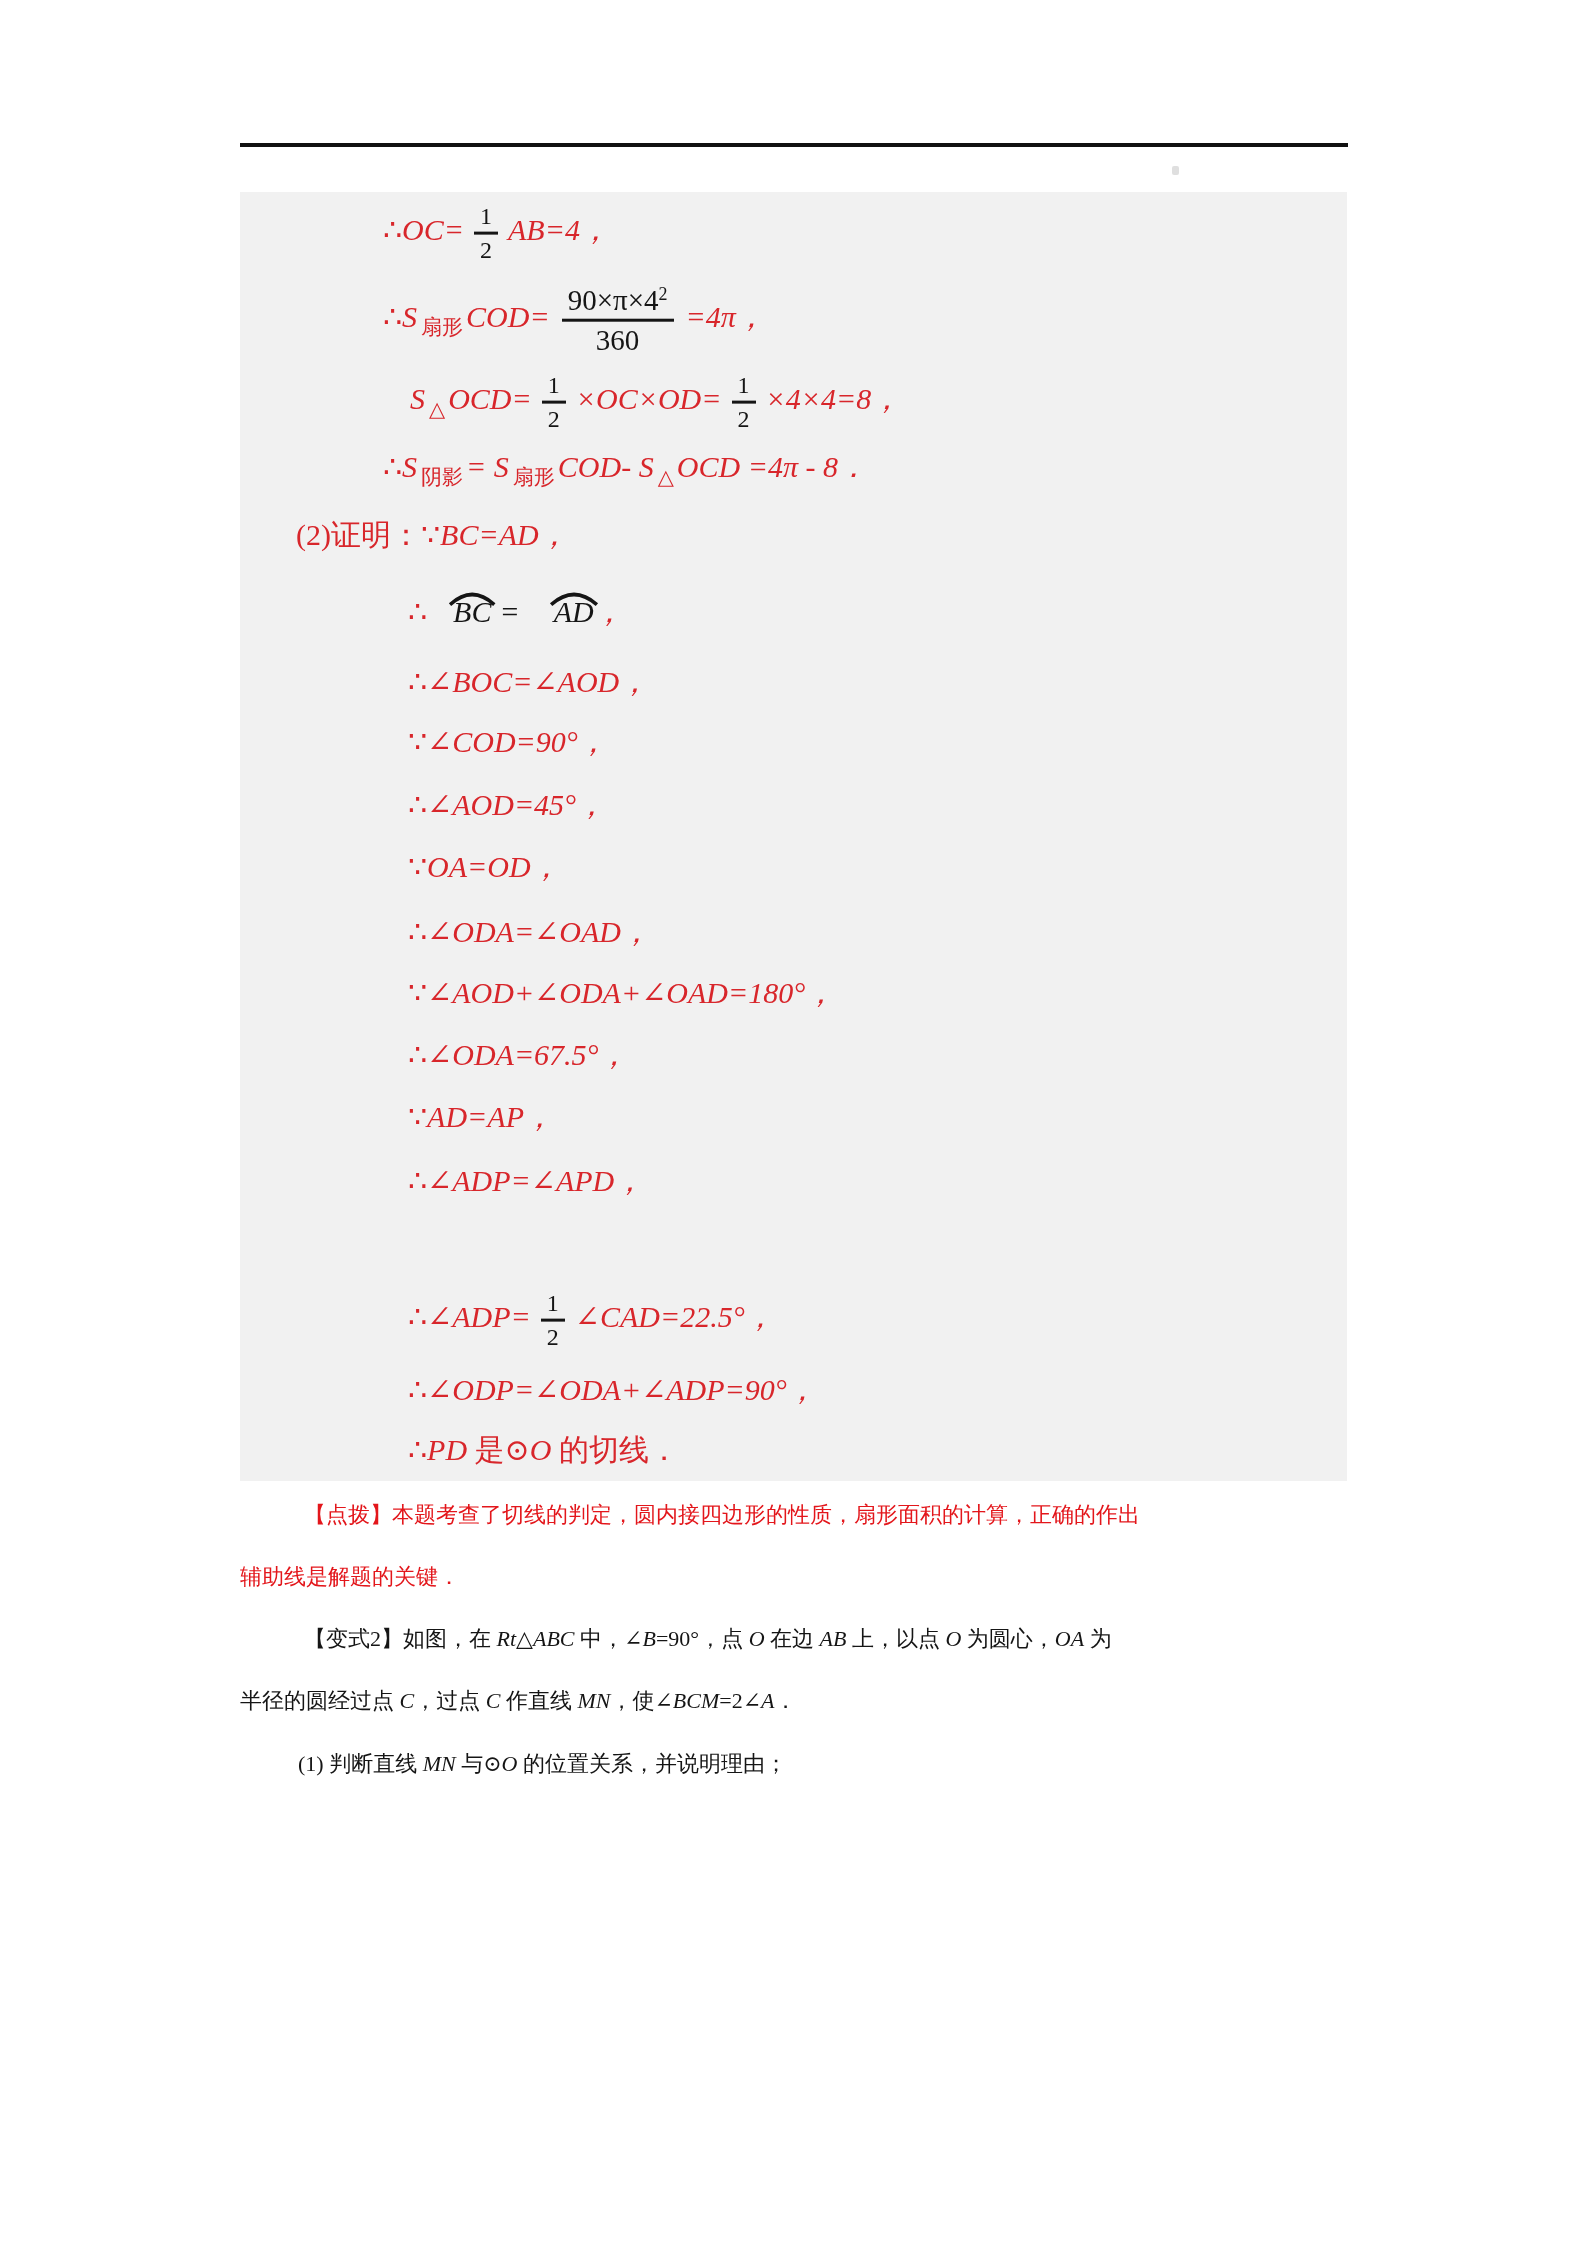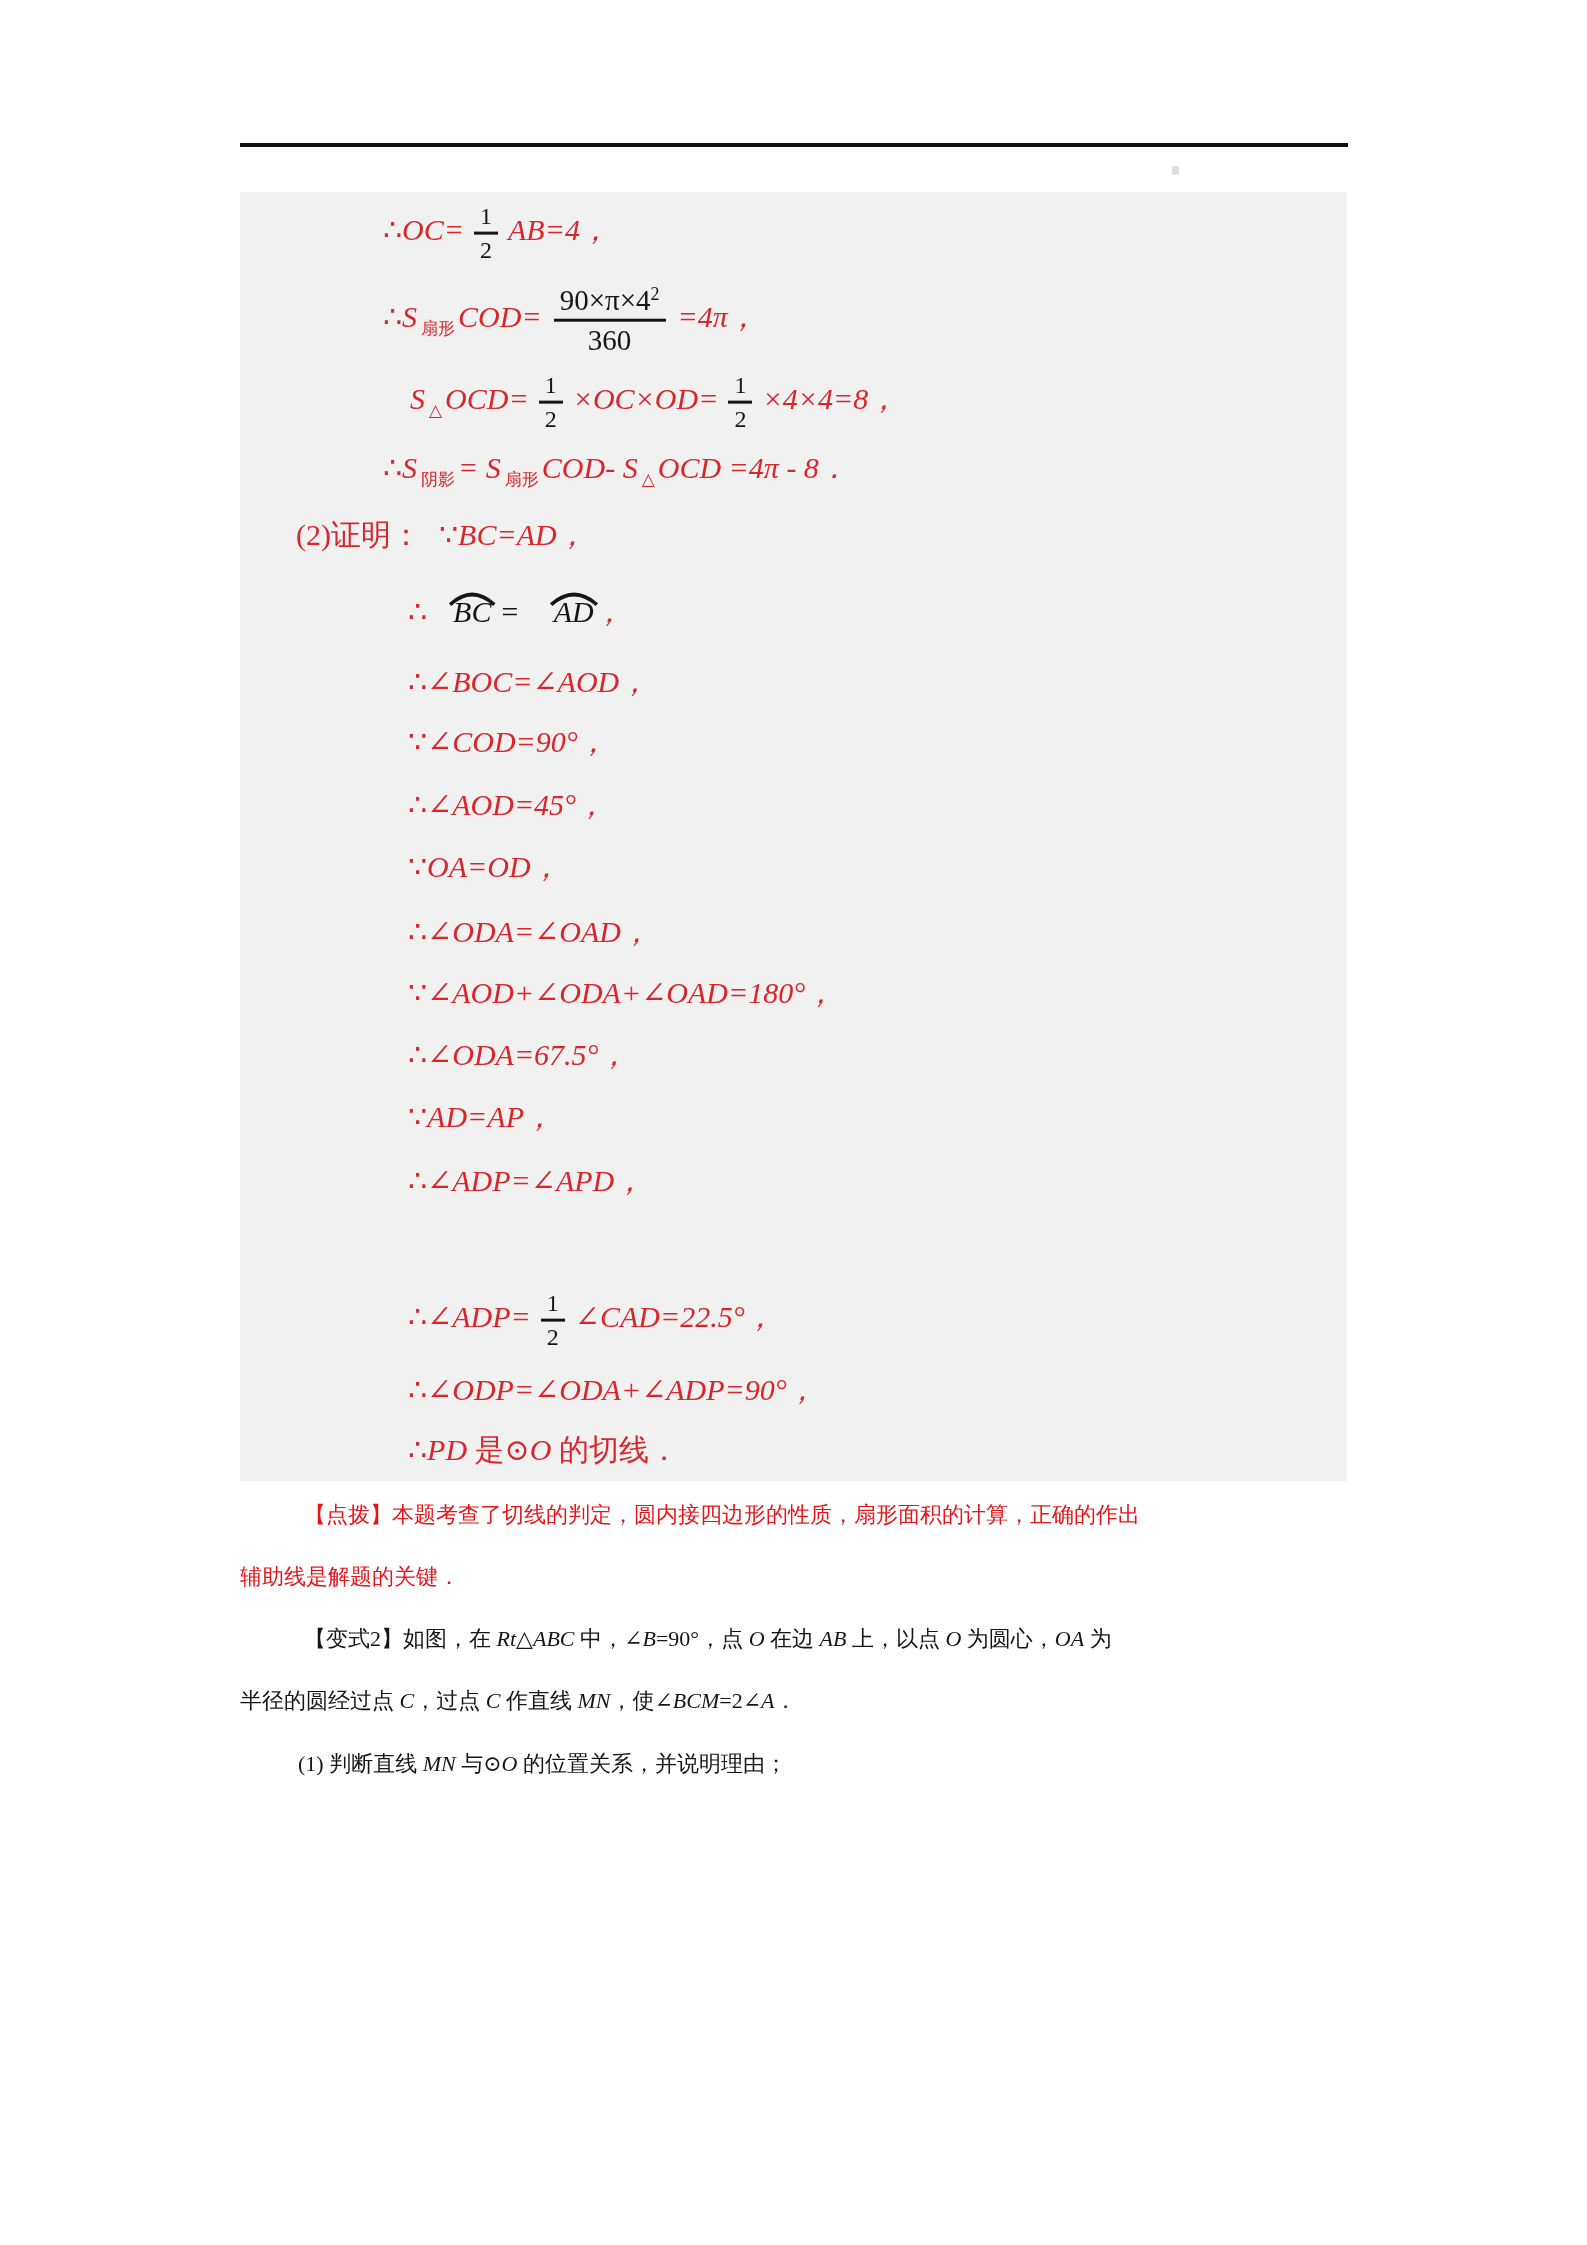--- a/index.html
+++ b/index.html
@@ -12,29 +12,29 @@
           background:var(--rule-black,#111); }
   .speck { position:absolute; left:1172px; top:166px; width:7px; height:9px;
            background:#c4c4c4; opacity:.55; border-radius:2px; }
   .solution { position:absolute; left:240px; top:192px; width:1107px; height:1289px;
               background:var(--block-bg,#f1f1f1); }
   
   .ml { position:absolute; transform:translateY(-50%); white-space:nowrap;
         font-style:italic; font-size:30px; color:var(--accent-red,#d8262b); line-height:1.15; }
   .zh  { font-style:normal; }
   .blk { color:var(--text-black,#151515); }
-  .gap { margin-left:18px; }
+  .gap { }
   
   .frac { display:inline-block; vertical-align:middle; text-align:center; font-style:normal;
           font-size:24px; line-height:1.12; color:var(--text-black,#151515); margin:0 10px; }
   .frac.big { font-size:29px; margin:11px 12px; }
   .fn { display:block; border-bottom:3px solid var(--text-black,#151515); padding:0 6px 2px; }
   .fd { display:block; padding-top:2px; }
   .fn sup { font-size:.62em; }
-  sub.s { font-size:17px; font-style:normal; margin:0 3px 0 4px; }
+  sub.s { font-size:21px; font-style:normal; margin:0 3px 0 4px; }
   
   .arcg { position:relative; display:inline-block; margin-left:26px; color:var(--text-black,#151515); }
   .arc  { position:absolute; top:-5px; left:-6px; width:calc(100% + 12px); height:17px; }
   .eqs  { margin:0 8px; }
   
   .bl { position:absolute; transform:translateY(-50%); white-space:nowrap;
         font-size:22px; color:var(--text-black,#151515); line-height:1.2; }
   .red { color:var(--tip-red,#e3161b); }
   .it  { font-style:italic; }
 </style>

